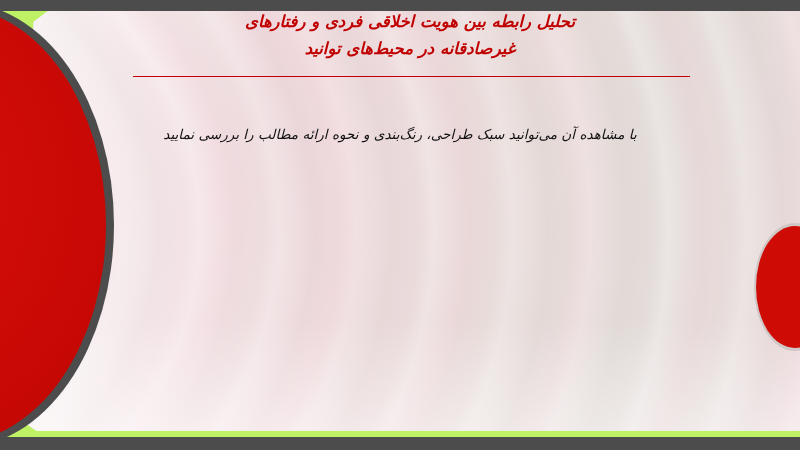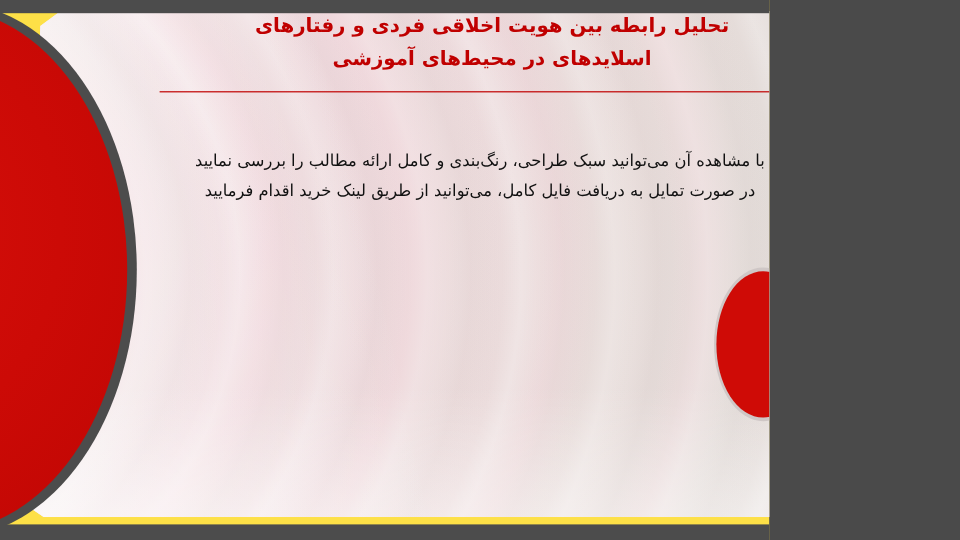--- a/index.html
+++ b/index.html
@@ -5,24 +5,25 @@
   html, body {
     margin: 0; padding: 0;
     width: 800px; height: 450px;
     overflow: hidden;
     background: #4a4a4a;
     font-family: "DejaVu Sans", "Liberation Sans", sans-serif;
   }
 
   #slide {
     position: relative;
-    width: 641px;
+    width: 800px;
     height: 450px;
     overflow: hidden;
-    background: #fde047;
+    background: #bef264;
+    font-style: italic;
   }
 
   
   .frame-band {
     position: absolute;
     left: 0;
     width: 800px;
     background: #4c4c4c;
     z-index: 5;
   }
@@ -201,24 +202,23 @@
 
   <div id="red-left-outline"></div>
   <div id="red-left"></div>
   <div id="red-right-outline"></div>
   <div id="red-right"></div>
 
   <div id="text-layer">
 
     <div id="title-block">
       <span class="tline">تحلیل رابطه بین هویت اخلاقی فردی و رفتارهای</span>
-      <span class="tline">اسلایدهای در محیط‌های آموزشی</span>
+      <span class="tline">غیرصادقانه در محیط‌های توانید</span>
     </div>
 
     <div id="title-rule"></div>
 
     <div id="body-block">
-      <span class="bline">با مشاهده آن می‌توانید سبک طراحی، رنگ‌بندی و کامل ارائه مطالب را بررسی نمایید</span>
-      <span class="bline">در صورت تمایل به دریافت فایل کامل، می‌توانید از طریق لینک خرید اقدام فرمایید</span>
+      <span class="bline">با مشاهده آن می‌توانید سبک طراحی، رنگ‌بندی و نحوه ارائه مطالب را بررسی نمایید</span>
     </div>
 
   </div>
 </div>
 
 </body></html>

